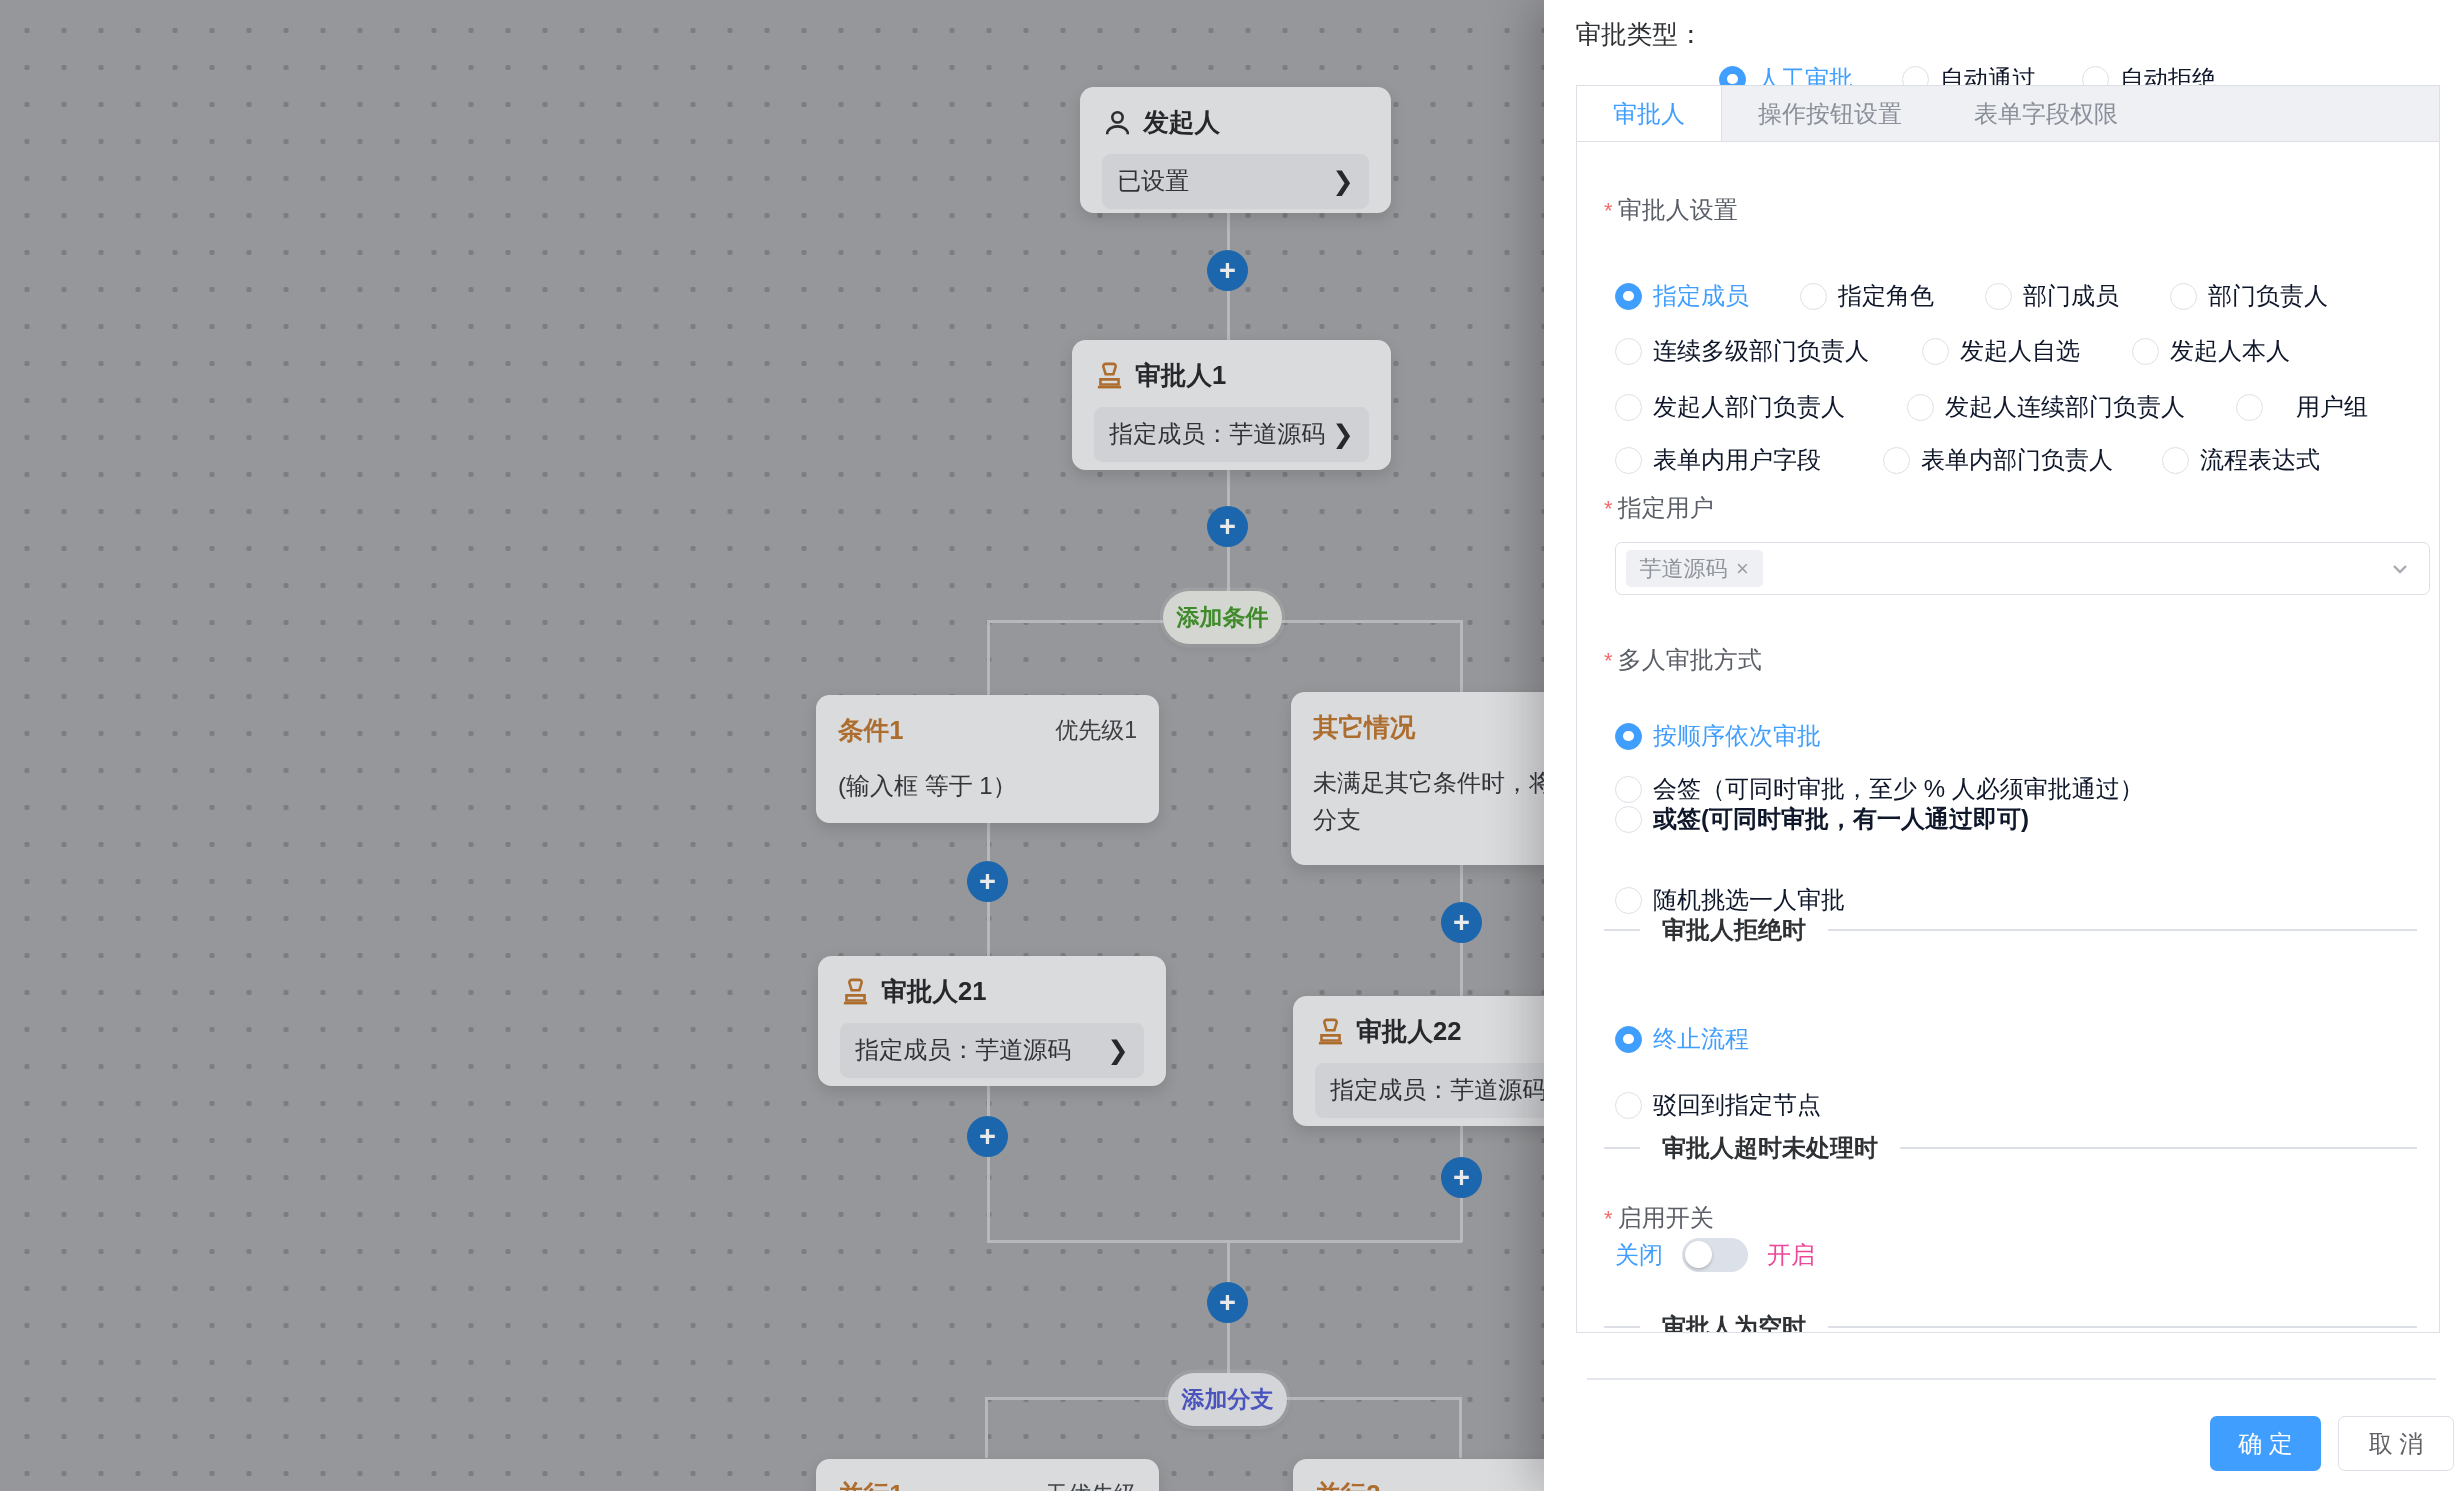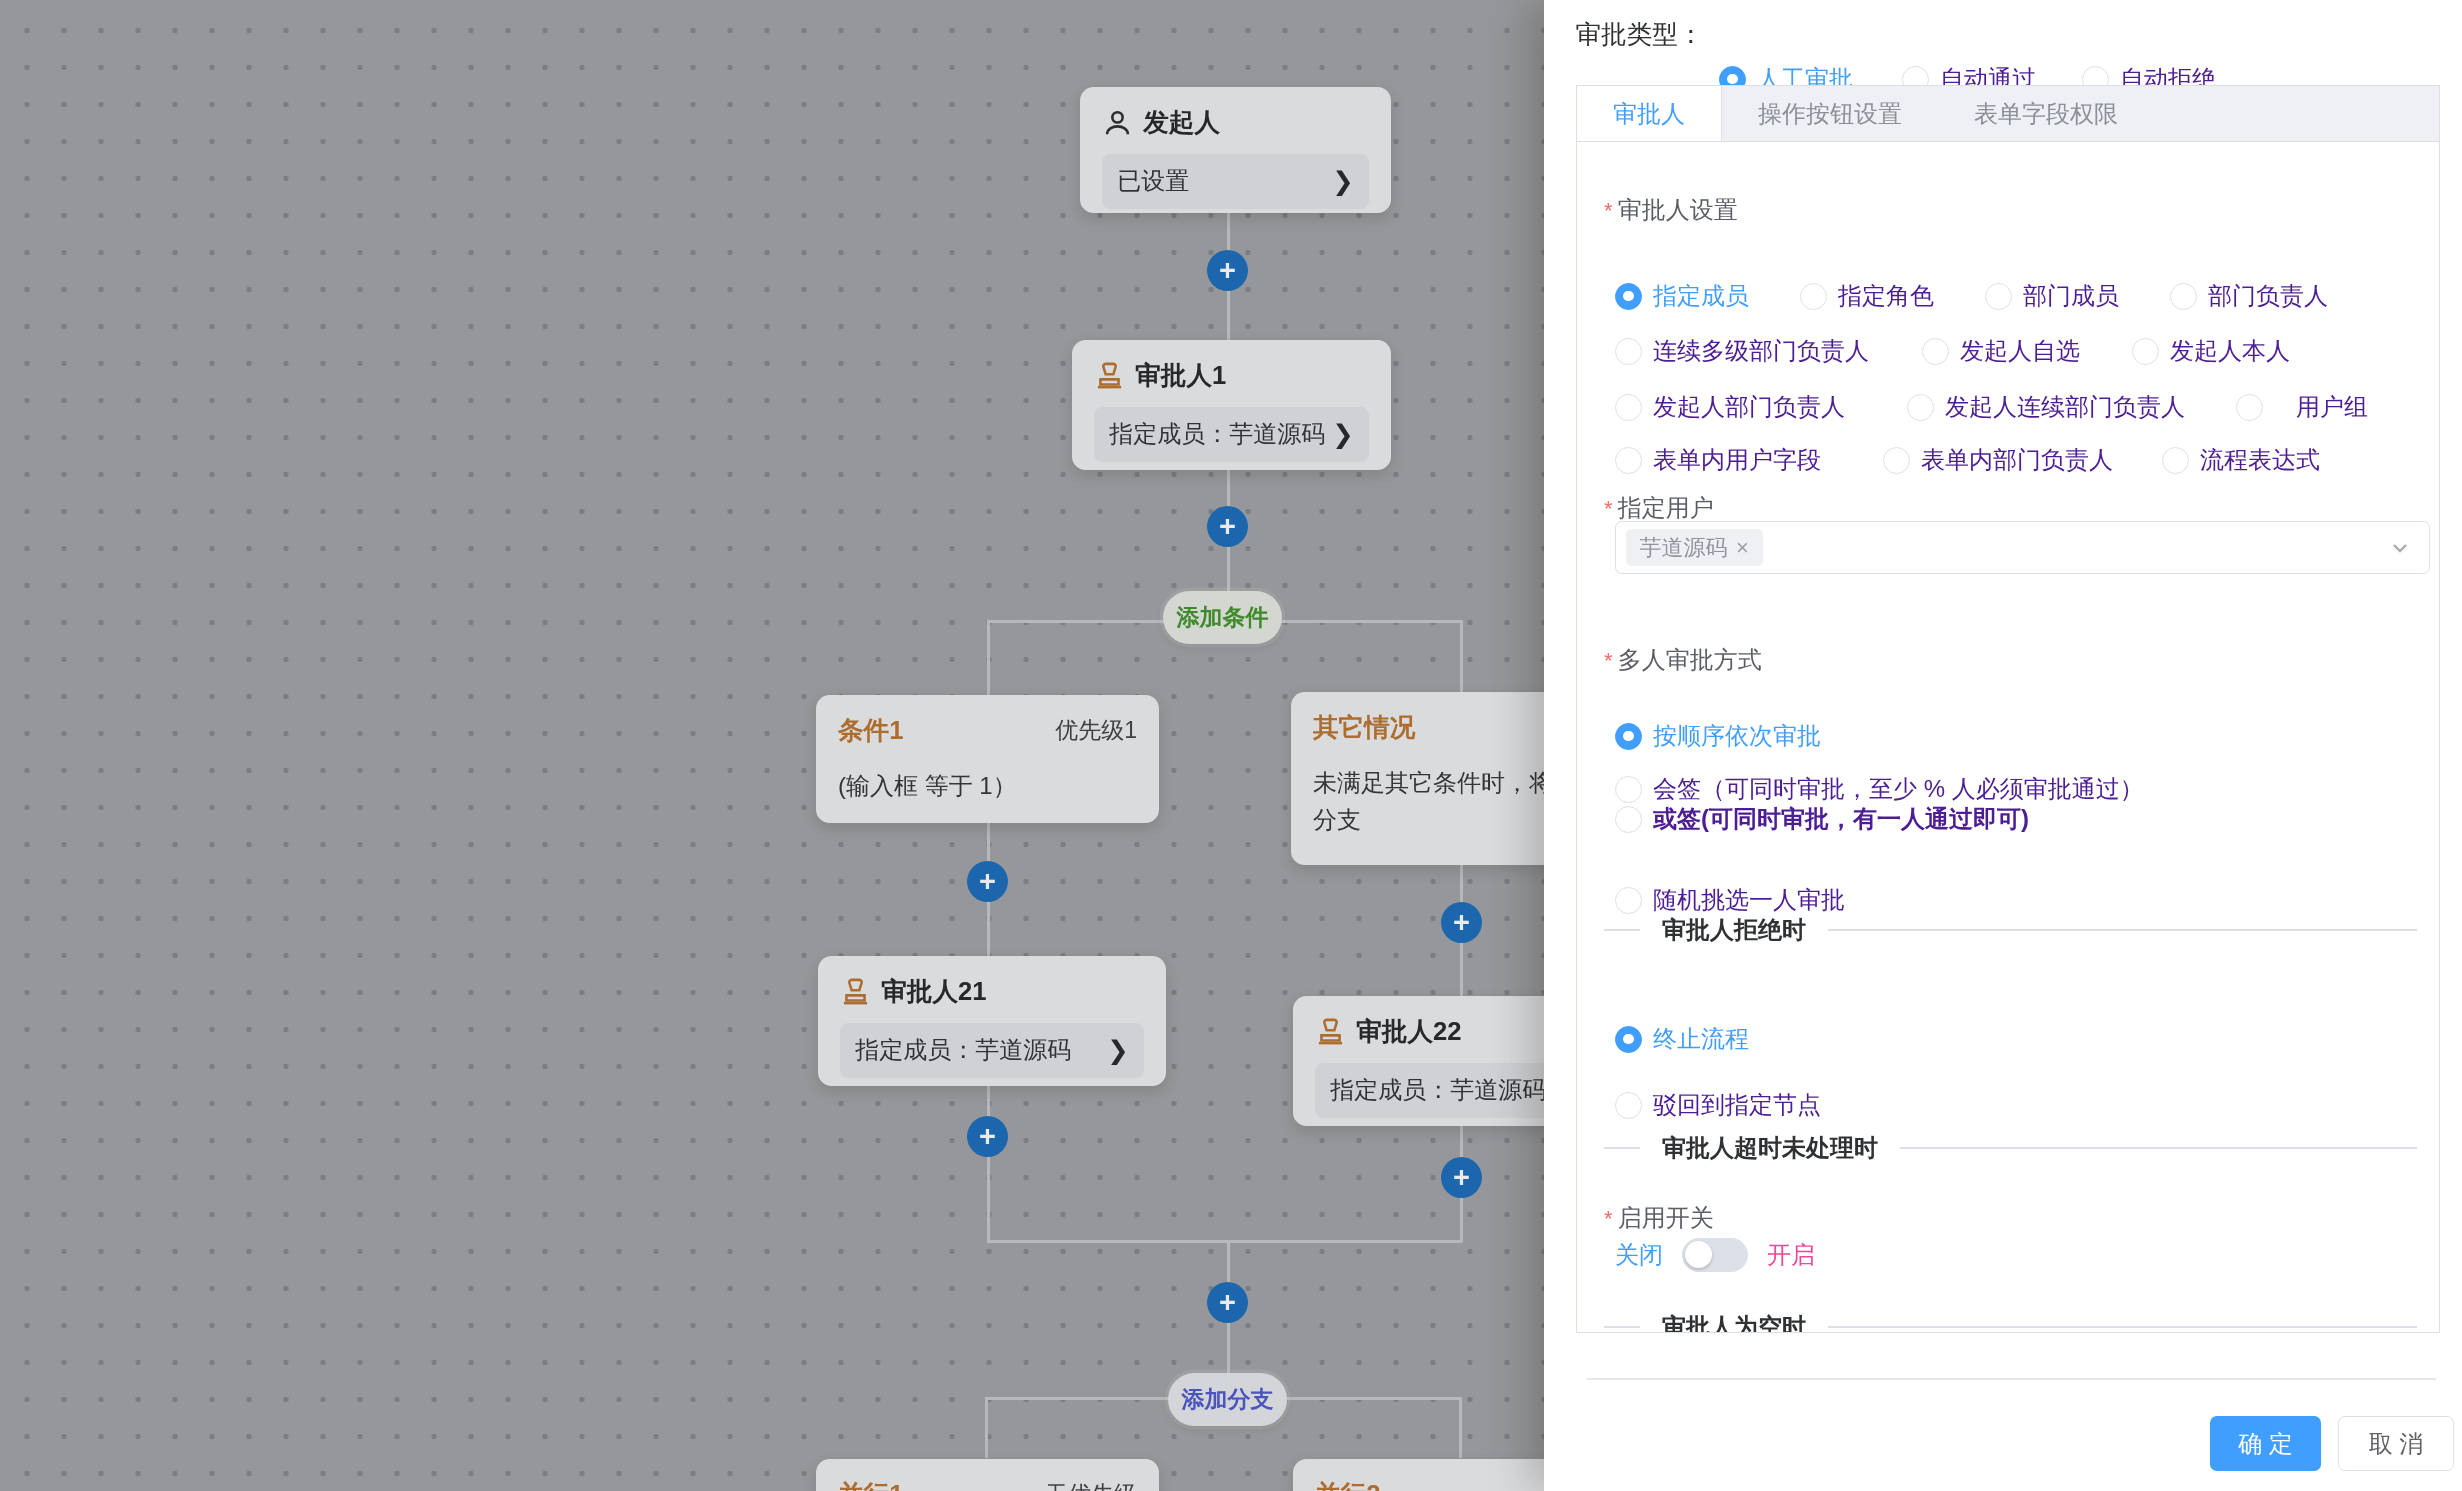--- a/index.html
+++ b/index.html
@@ -32,21 +32,21 @@
     box-shadow:0 0 0 3.4px rgba(255,255,255,.10),0 3.4px 8.5px rgba(0,0,0,.10);}
   .pill.green{background:#d4d7d1;color:#3f8a2b;}
   .pill.blue{background:#d3d5d9;color:#4a54bd;}
   .icon-svg{display:block;}
 
   
   .drawer{position:absolute;top:0;right:0;width:918px;height:1491px;background:#fff;
     box-shadow:-12px 0 43px rgba(0,0,0,.22);}
   .type-label{position:absolute;left:31.5px;top:17px;font-size:25.6px;color:#2f3235;font-weight:500;}
   .opt{display:flex;align-items:center;gap:11px;cursor:pointer;margin-top:44px;}
-  .opt .lb{font-size:24px;color:#4c1d95;white-space:nowrap;}
+  .opt .lb{font-size:24px;color:#0f172a;white-space:nowrap;}
   .opt.sel .lb{color:#409eff;}
   .rd{width:27px;height:27px;border-radius:50%;border:1.7px solid #dcdfe6;background:#fff;flex:none;position:relative;}
   .opt.sel .rd{background:#409eff;border-color:#409eff;}
   .opt.sel .rd::after{content:"";position:absolute;left:50%;top:50%;width:10.2px;height:10.2px;
     margin:-5.1px 0 0 -5.1px;border-radius:50%;background:#fff;}
   .abs{position:absolute;}
 
   .tabs-box{position:absolute;left:32px;top:85px;width:864px;height:1248px;
     border:1.7px solid #dcdfe6;background:#fff;overflow:hidden;}
   .tab-header{position:absolute;left:0;top:0;right:0;height:56px;background:#eef0f3;
@@ -310,21 +310,21 @@
           <span class="lb">表单内部门负责人</span>
         </div>
       <div class="opt abs" style="left:585px;top:314px;">
         <span class="rd"></span>
           <span class="lb">流程表达式</span>
         </div>
 
       <div class="form-label" style="left:27px;top:390px;">
         <span class="star">*</span><span>指定用户</span>
       </div>
-      <div class="select" style="top:435px;padding-left:10px;">
+      <div class="select" style="top:456px;padding-left:10px;">
         <span class="tag">
           <span>芋道源码</span>
           <span class="x">×</span>
         </span>
         <svg class="sel-arrow" width="24" height="24" viewBox="0 0 24 24" fill="none" stroke="#a8abb2" stroke-width="2.4">
             <path d="M6 9l6 6 6-6"></path>
           </svg>
       </div>
 
       <div class="form-label" style="left:27px;top:542px;">

